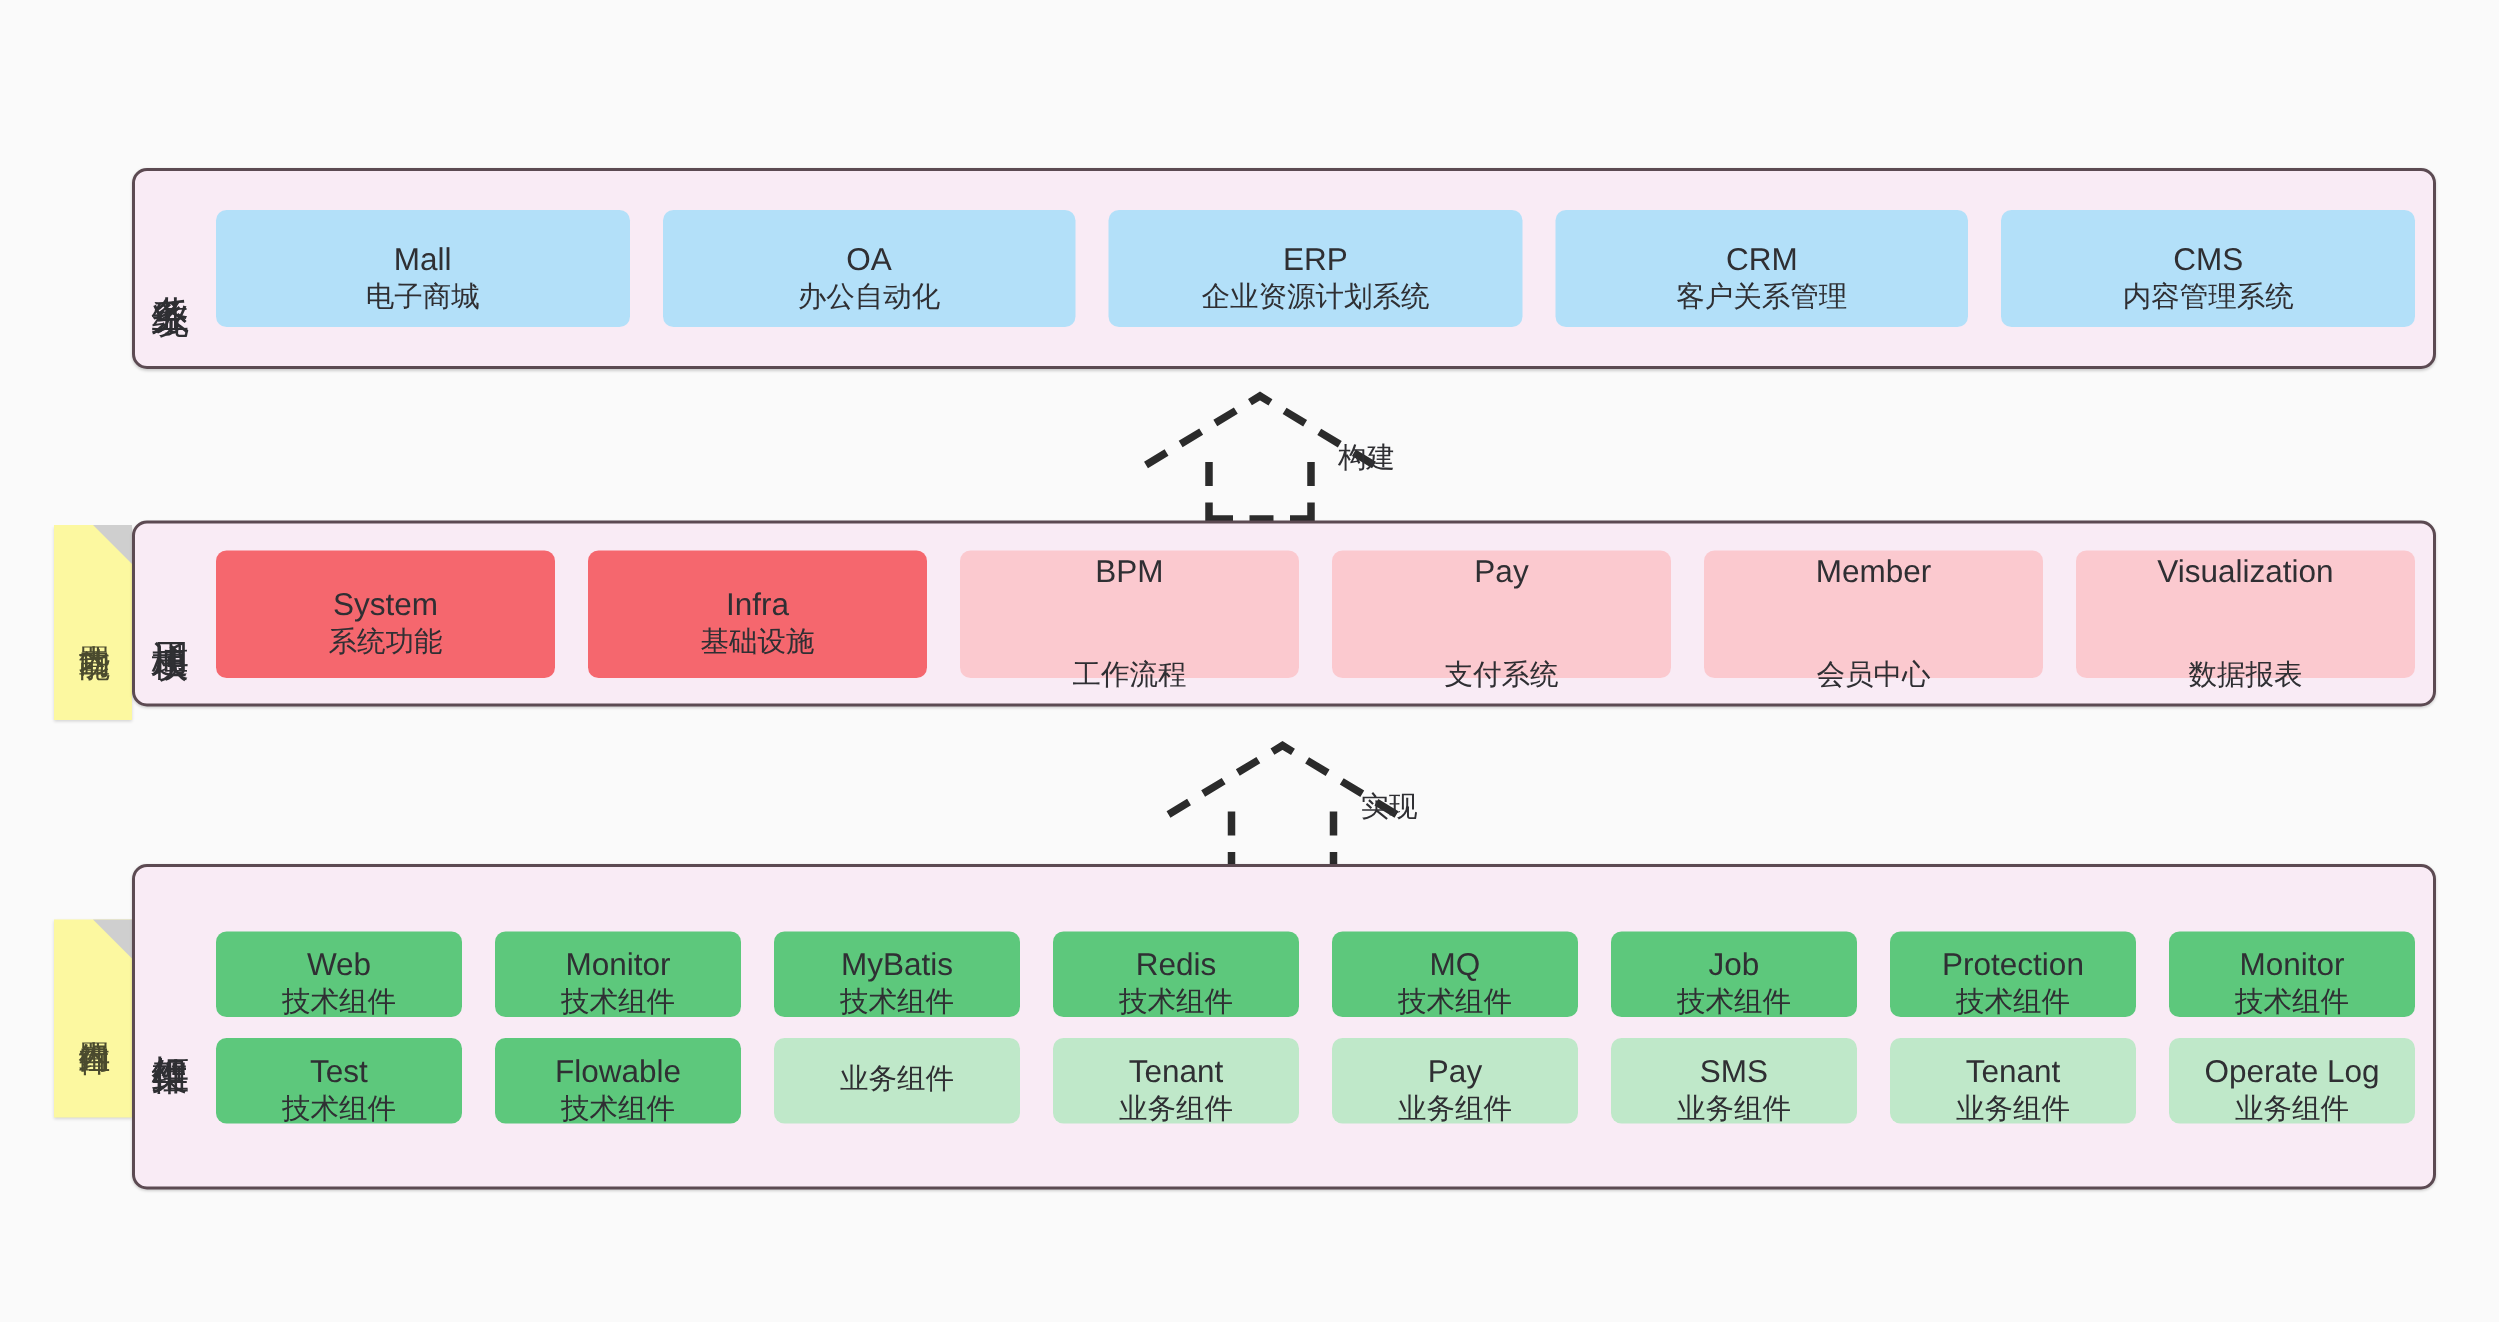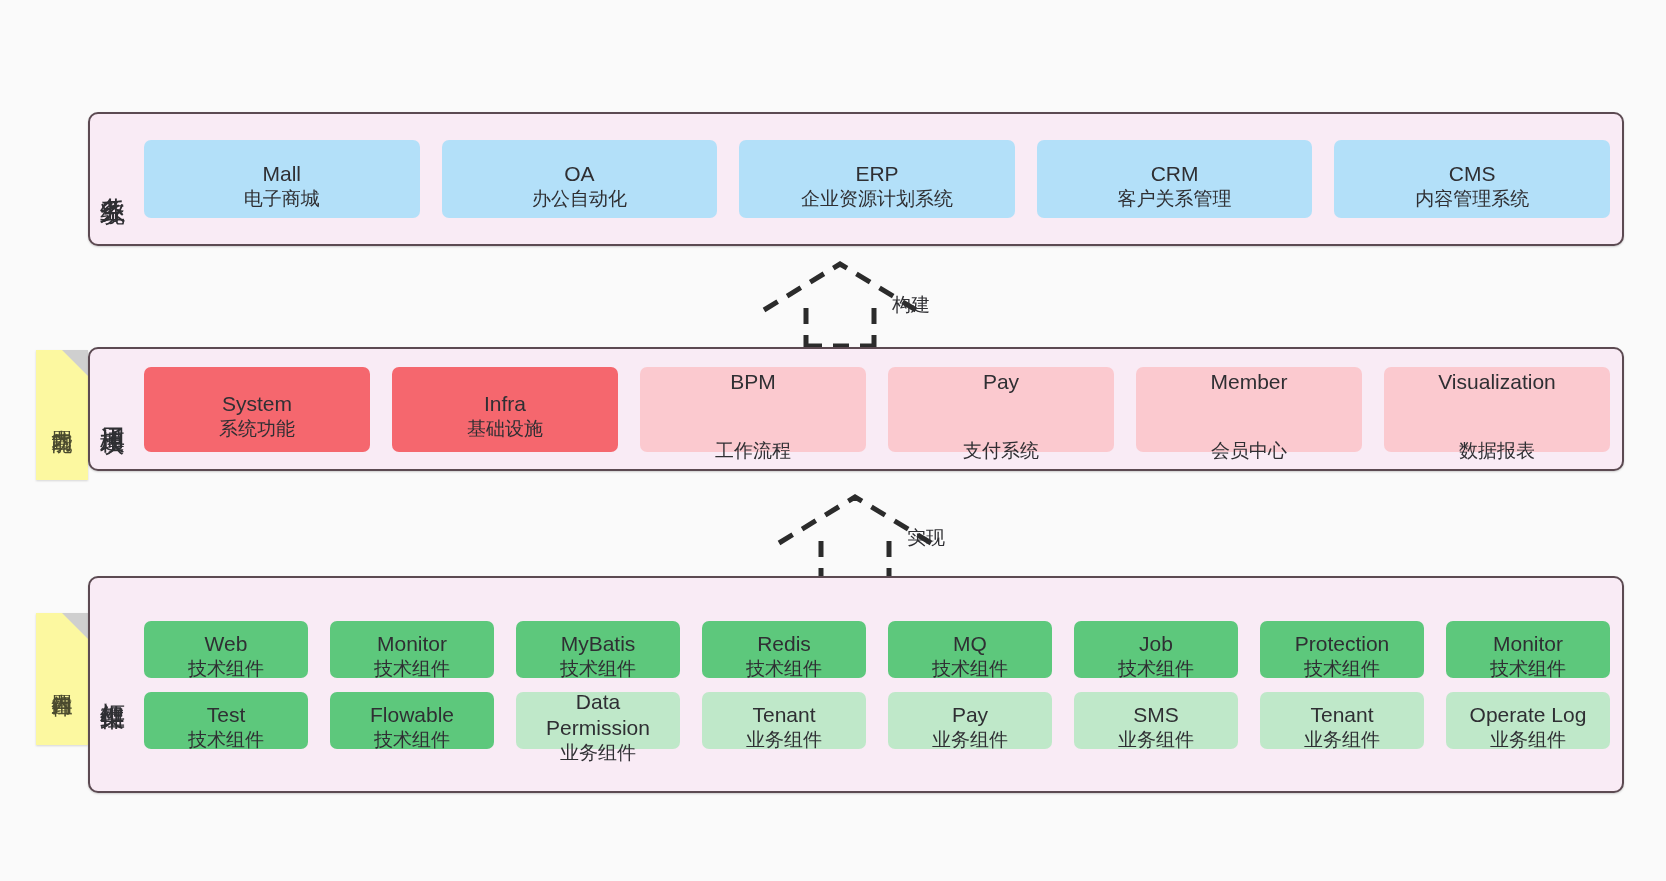--- a/index.html
+++ b/index.html
@@ -273,21 +273,20 @@
       <div class="row">
         <div class="node c-green">
           <span class="n-en">Test</span>
           <span class="n-cn">技术组件</span>
         </div>
         <div class="node c-green">
           <span class="n-en">Flowable</span>
           <span class="n-cn">技术组件</span>
         </div>
         <div class="node c-lightgreen">
-          <span class="n-en">Data Permission</span>
           <span class="n-cn">业务组件</span>
         </div>
         <div class="node c-lightgreen">
           <span class="n-en">Tenant</span>
           <span class="n-cn">业务组件</span>
         </div>
         <div class="node c-lightgreen">
           <span class="n-en">Pay</span>
           <span class="n-cn">业务组件</span>
         </div>

